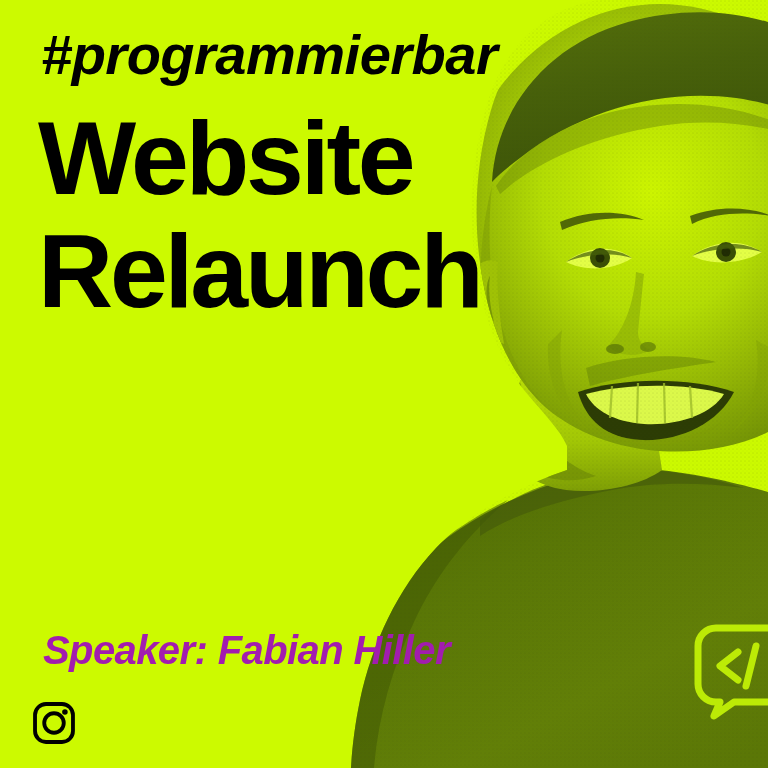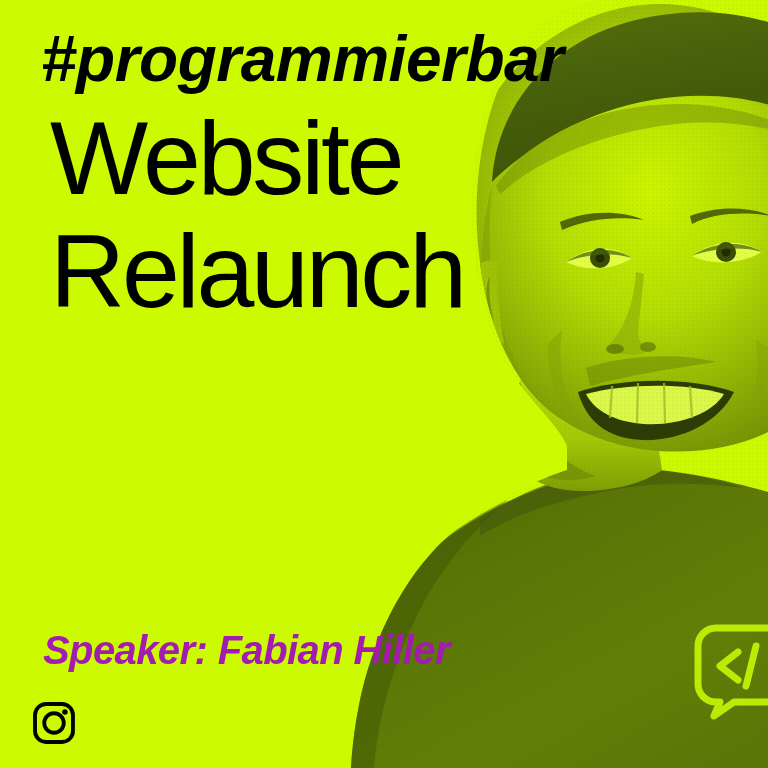--- a/index.html
+++ b/index.html
@@ -39,40 +39,39 @@
     position: absolute;
     top: 0;
     left: 0;
     width: 768px;
   }
 
   .hashtag {
     position: absolute;
     left: 41px;
     top: 27px;
-    font-size: 64px;
+    font-size: 56px;
     font-weight: 700;
     font-style: italic;
     letter-spacing: -0.5px;
     color: #000;
     white-space: nowrap;
     line-height: 1;
   }
 
   .headline {
     position: absolute;
     left: 38px;
     top: 108px;
     color: #000;
     font-size: 104px;
-    font-weight: 400;
+    font-weight: 700;
     line-height: 0.98;
     letter-spacing: -3.2px;
     white-space: nowrap;
-    margin-left: 12px;
   }
   .headline .line {
     display: block;
     height: 113px;
   }
 
   
   .bottom-block {
     position: absolute;
     left: 0;

